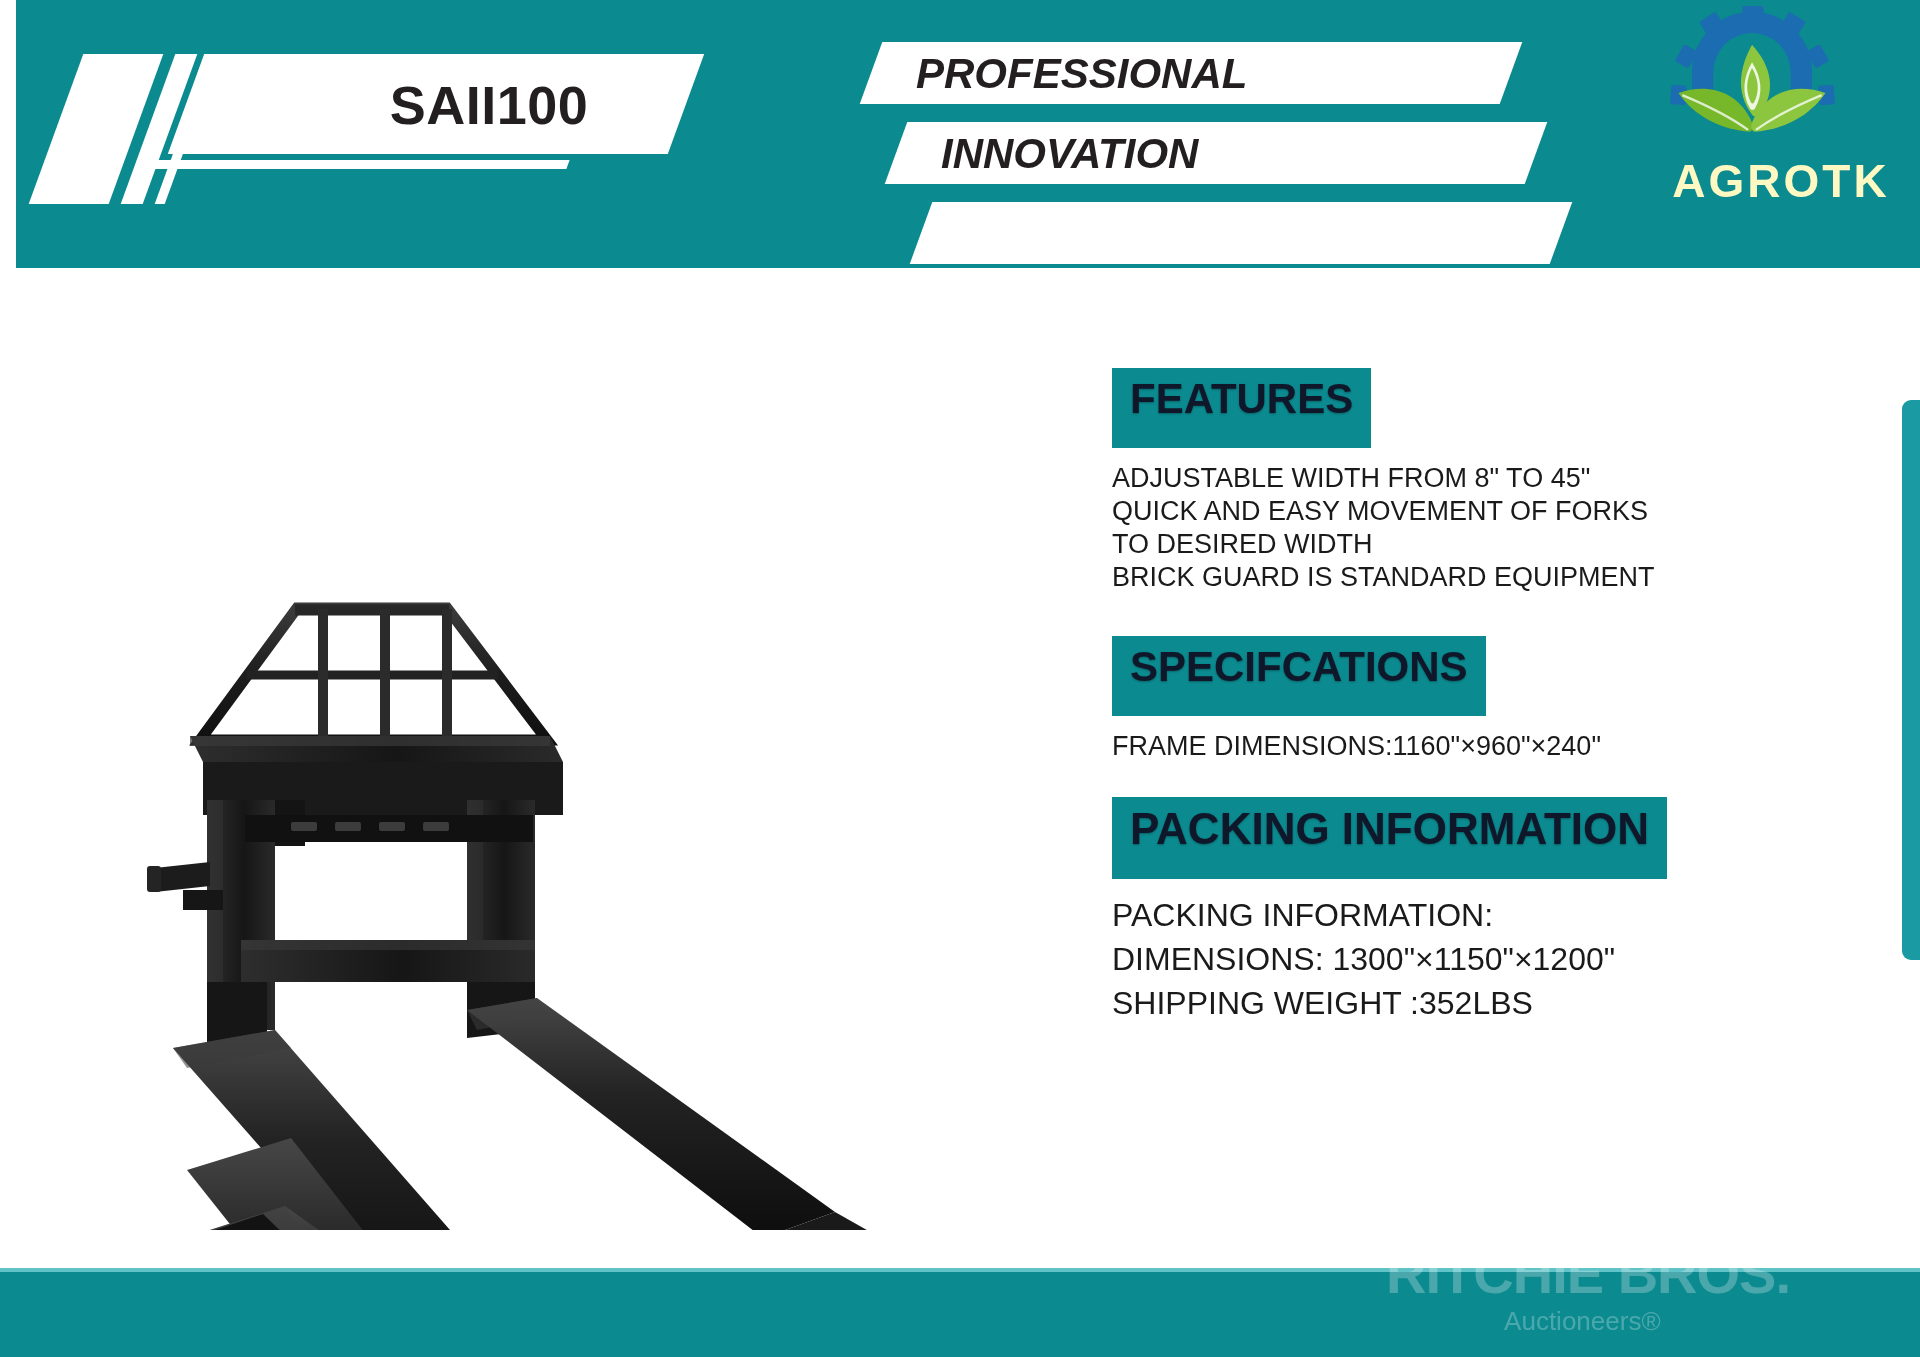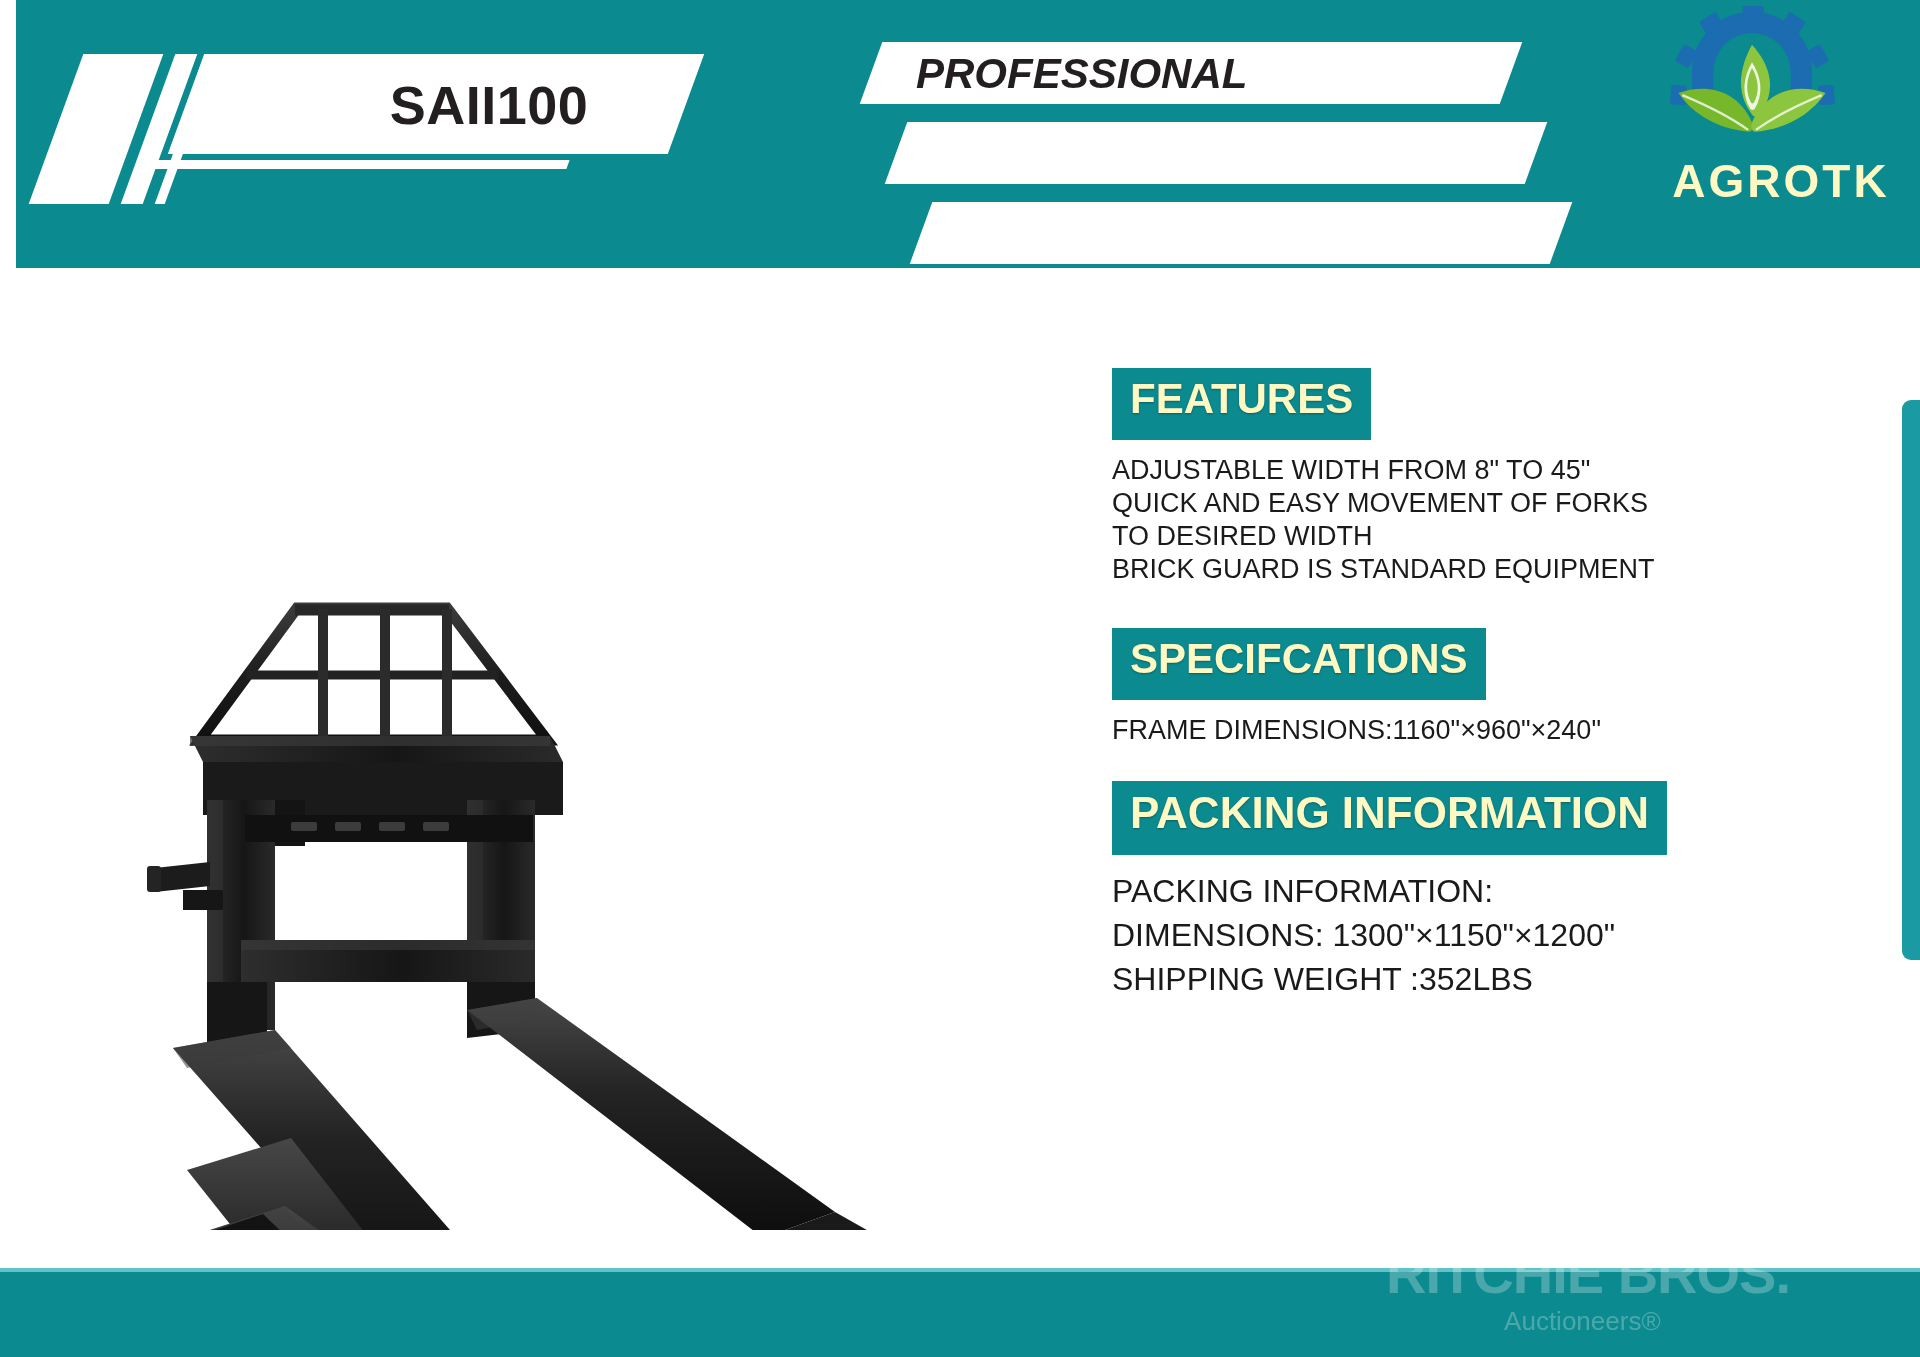--- a/index.html
+++ b/index.html
@@ -177,23 +177,23 @@
   .info-col {
     position: absolute;
     left: 1112px;
     top: 368px;
     width: 700px;
   }
 
   .sec-header {
     display: inline-block;
     background: #0b8a8f;
-    color: #fef9c3;
-    font-weight: bold;
-    padding: 7px 18px 17px 18px;
+    color: #0f172a;
+    font-weight: bold;
+    padding: 7px 18px 25px 18px;
     white-space: nowrap;
     text-shadow: 0 1px 2px rgba(0,0,0,0.30);
   }
   .sec-header.lg { font-size: 42px; }
   .sec-header.xl { font-size: 44px; }
 
   .sec-body {
     color: #1a1a1a;
     font-size: 27px;
     line-height: 1.22;
@@ -274,20 +274,21 @@
     <div class="title-plate"></div>
     <div class="title-underline2"></div>
     <div class="title-underline"></div>
     <div class="title-text">SAII100</div>
 
     <div class="banner banner-1"></div>
     <div class="banner banner-2"></div>
     <div class="banner banner-3"></div>
 
     <div class="banner-label label-1">PROFESSIONAL</div>
+    <div class="banner-label label-2">INNOVATION</div>
 
     <div class="logo">
       <div class="logo-mark">
         <svg viewBox="0 0 200 155" width="196" height="150" aria-hidden="true">
 
           <g fill="#1b6cb0">
             <path d="M100 6
                      a62 62 0 0 1 62 62
                      l0 40 -22 0 0 -40
                      a40 40 0 0 0 -80 0

